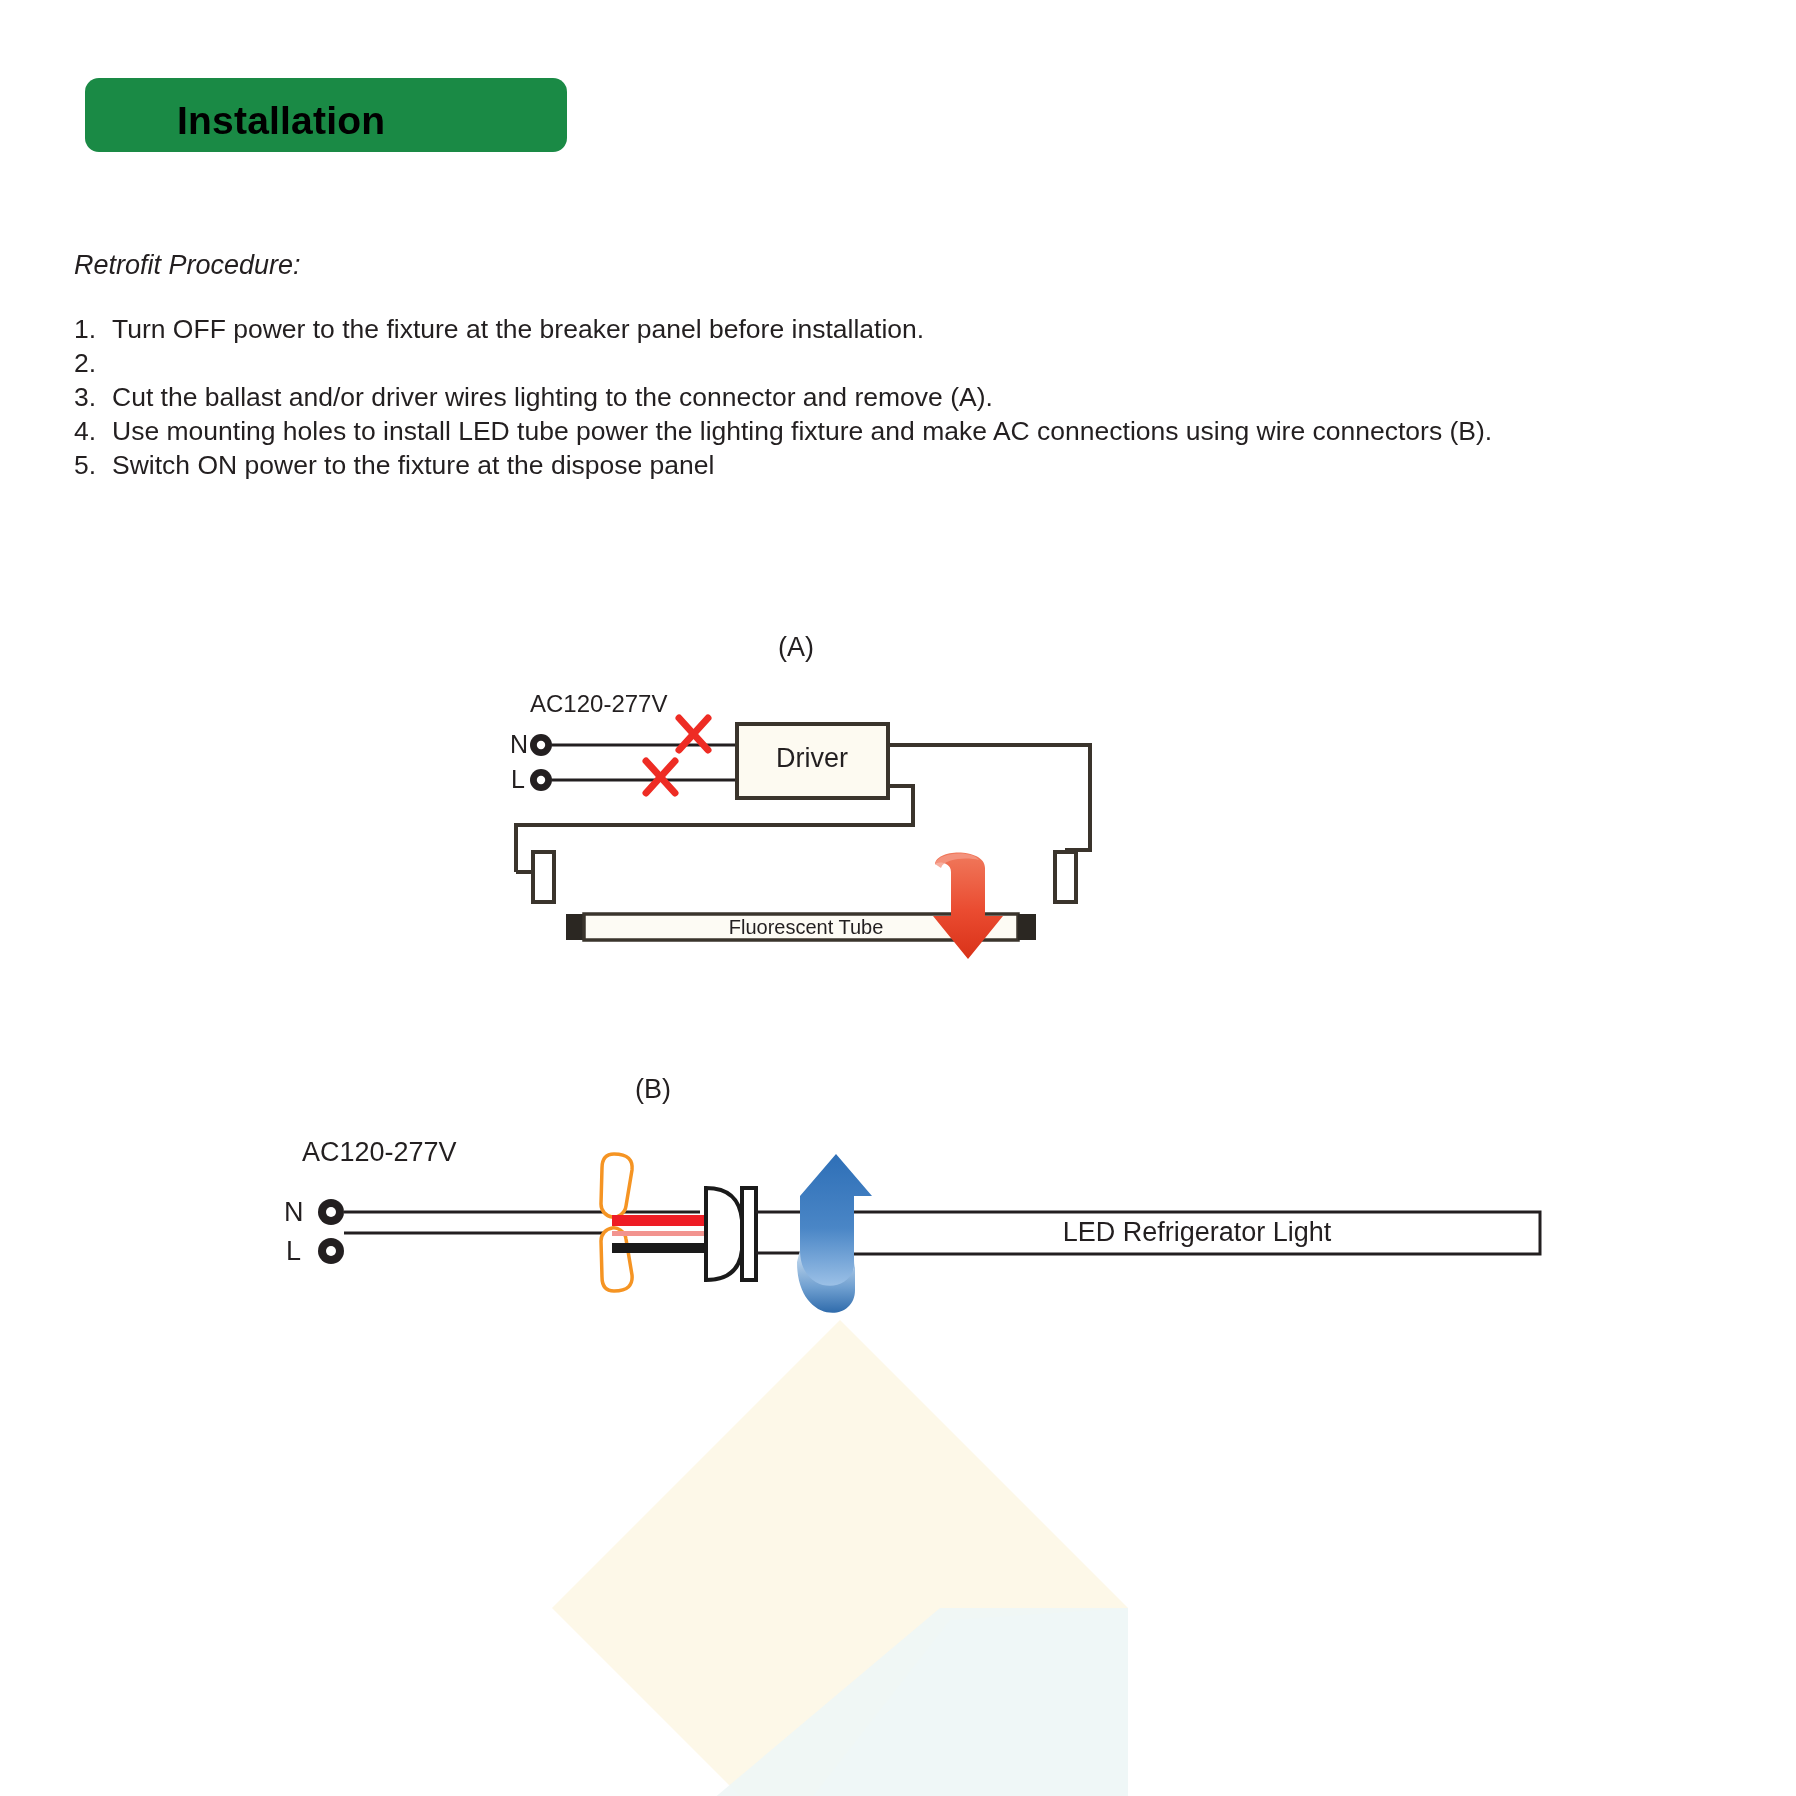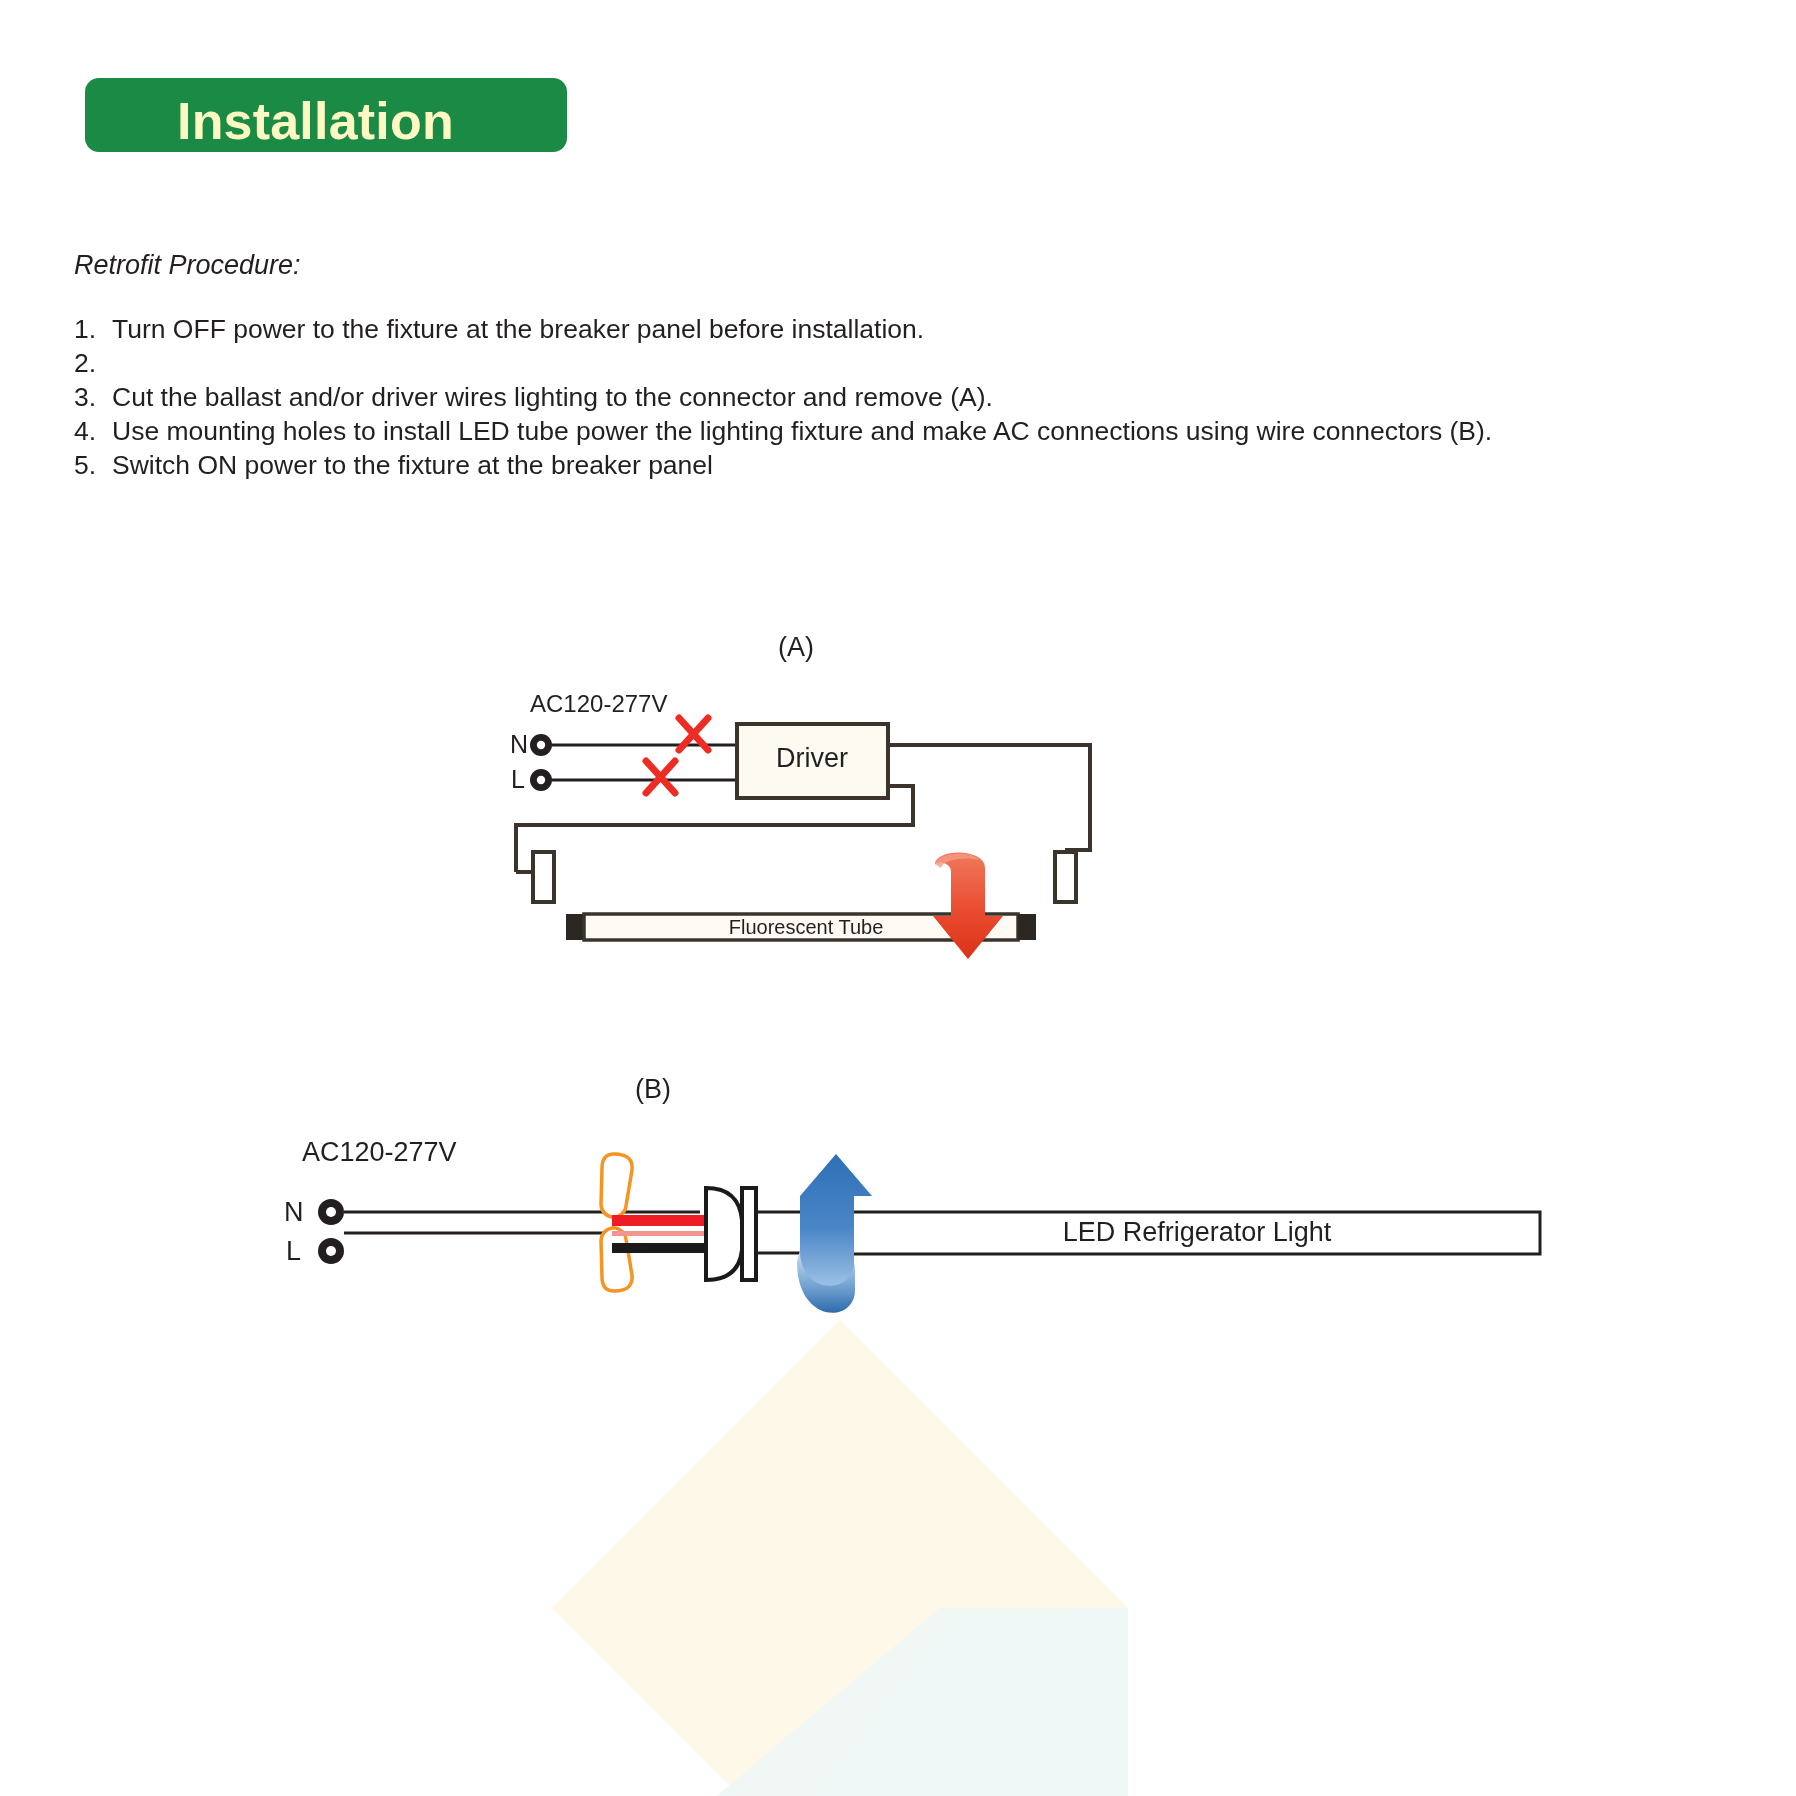--- a/index.html
+++ b/index.html
@@ -15,22 +15,22 @@
   
   .badge{
     position:absolute;left:85px;top:78px;
     width:482px;height:74px;
     background:#1a8a45;
     border-radius:14px;
     display:flex;align-items:center;
   }
   .badge-label{
     margin-left:92px;
-    color:#fef9c3;
-    font-size:52px;
+    color:#000000;
+    font-size:39px;
     font-weight:bold;
     letter-spacing:.2px;
     margin-top:12px;
   }
 
   
   .proc-title{
     position:absolute;left:74px;top:250px;
     font-size:27px;
     font-style:italic;
@@ -75,21 +75,21 @@
   <div class="proc-item">
     <span class="proc-num">3.</span>
     <span class="proc-text">Cut the ballast and/or driver wires lighting to the connector and remove  (A).</span>
   </div>
   <div class="proc-item">
     <span class="proc-num">4.</span>
     <span class="proc-text">Use mounting holes to install LED tube power the lighting fixture and make AC connections using wire connectors  (B).</span>
   </div>
   <div class="proc-item">
     <span class="proc-num">5.</span>
-    <span class="proc-text"> Switch ON power to the fixture at the breaker panel</span>
+    <span class="proc-text"> Switch ON power to the fixture at the dispose panel</span>
   </div>
 </div>
 
 <div class="diagram">
 <svg width="1796" height="1236" viewBox="0 0 1796 1236" xmlns="http://www.w3.org/2000/svg">
 
   <defs>
     <linearGradient id="redArrowGrad" x1="0" y1="0" x2="0" y2="1">
       <stop offset="0%" stop-color="#f0795c"></stop>
       <stop offset="55%" stop-color="#ea4b30"></stop>

